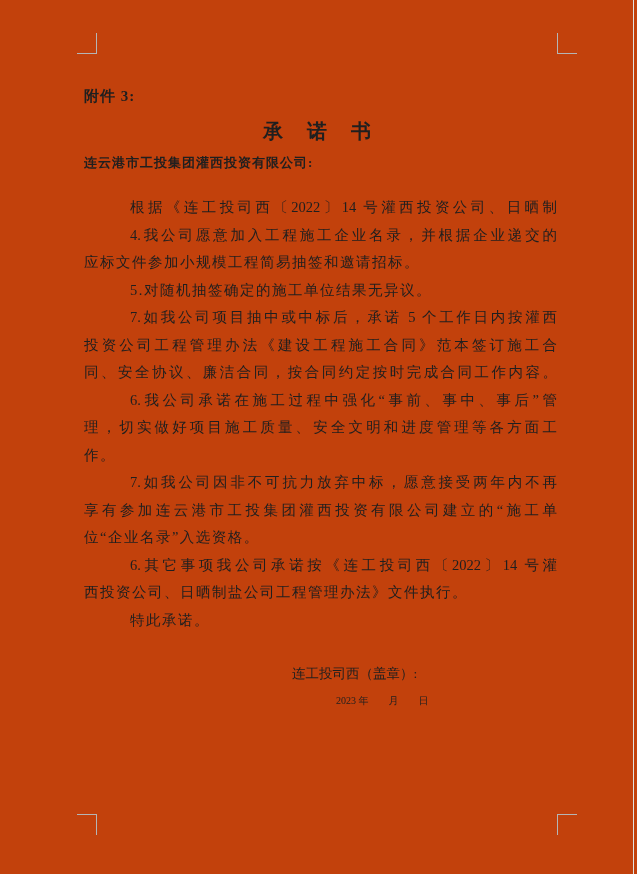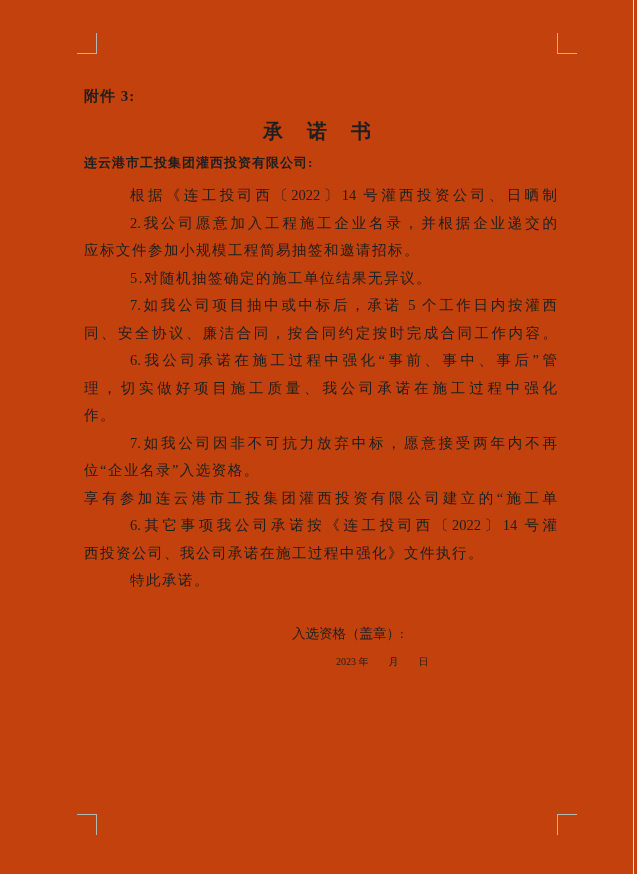--- a/index.html
+++ b/index.html
@@ -55,21 +55,21 @@
     letter-spacing: 7px;
     word-spacing: 5px;
   }
   .addressee {
     height: 27px;
     line-height: 27px;
     font-weight: 700;
     font-size: 13px;
     letter-spacing: 1px;
   }
-  .doc-body { margin-top: 6px; }
+  .doc-body { margin-top: 18px; }
   .bline {
     height: 27.5px;
     line-height: 27.5px;
     font-size: 14.5px;
     letter-spacing: 1.5px;
     white-space: nowrap;
   }
   .bline.ind { text-indent: 46px; }
   .bline.j {
     letter-spacing: 0;
@@ -105,33 +105,34 @@
 
   <div class="content">
     <div class="attachment">附件 3:</div>
 
     <div class="doc-title">承 诺 书</div>
 
     <div class="addressee">连云港市工投集团灌西投资有限公司:</div>
 
     <div class="doc-body">
         <div class="bline j ind">根据《连工投司西〔2022〕14 号灌西投资公司、日晒制</div>
-        <div class="bline j ind">2.我公司愿意加入工程施工企业名录，并根据企业递交的</div>
+        <div class="bline j ind">4.我公司愿意加入工程施工企业名录，并根据企业递交的</div>
         <div class="bline">应标文件参加小规模工程简易抽签和邀请招标。</div>
         <div class="bline ind">5.对随机抽签确定的施工单位结果无异议。</div>
         <div class="bline j ind">7.如我公司项目抽中或中标后，承诺 5 个工作日内按灌西</div>
+        <div class="bline j">投资公司工程管理办法《建设工程施工合同》范本签订施工合</div>
         <div class="bline j">同、安全协议、廉洁合同，按合同约定按时完成合同工作内容。</div>
         <div class="bline j ind">6.我公司承诺在施工过程中强化“事前、事中、事后”管</div>
-        <div class="bline j">理，切实做好项目施工质量、我公司承诺在施工过程中强化</div>
+        <div class="bline j">理，切实做好项目施工质量、安全文明和进度管理等各方面工</div>
         <div class="bline">作。</div>
         <div class="bline j ind">7.如我公司因非不可抗力放弃中标，愿意接受两年内不再</div>
+        <div class="bline j">享有参加连云港市工投集团灌西投资有限公司建立的“施工单</div>
         <div class="bline">位“企业名录”入选资格。</div>
-        <div class="bline j">享有参加连云港市工投集团灌西投资有限公司建立的“施工单</div>
         <div class="bline j ind">6.其它事项我公司承诺按《连工投司西〔2022〕14 号灌</div>
-        <div class="bline">西投资公司、我公司承诺在施工过程中强化》文件执行。</div>
+        <div class="bline">西投资公司、日晒制盐公司工程管理办法》文件执行。</div>
         <div class="bline ind">特此承诺。</div>
       </div>
 
-    <div class="sign-company">入选资格（盖章）:</div>
+    <div class="sign-company">连工投司西（盖章）:</div>
 
     <div class="sign-date">2023 年　　月　　日</div>
   </div>
 </div>
 
 </body></html>

